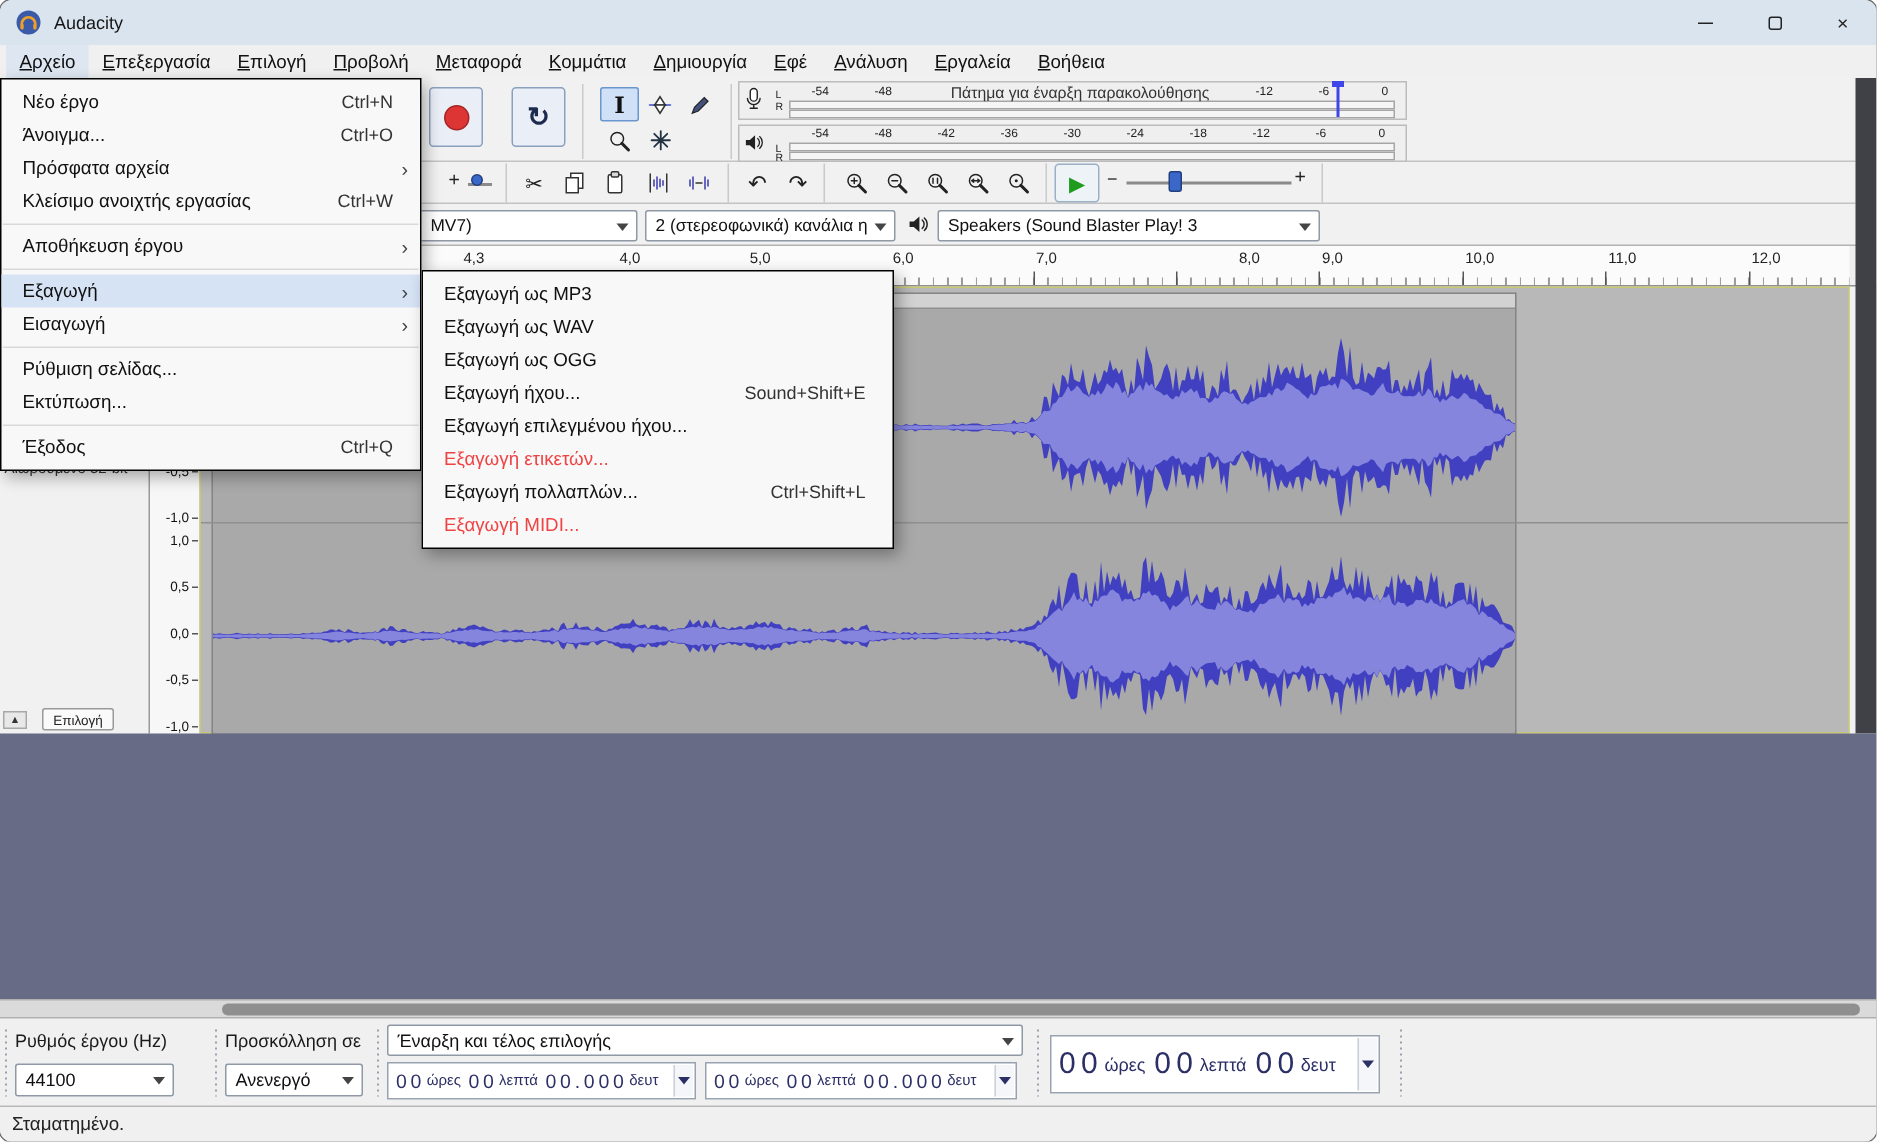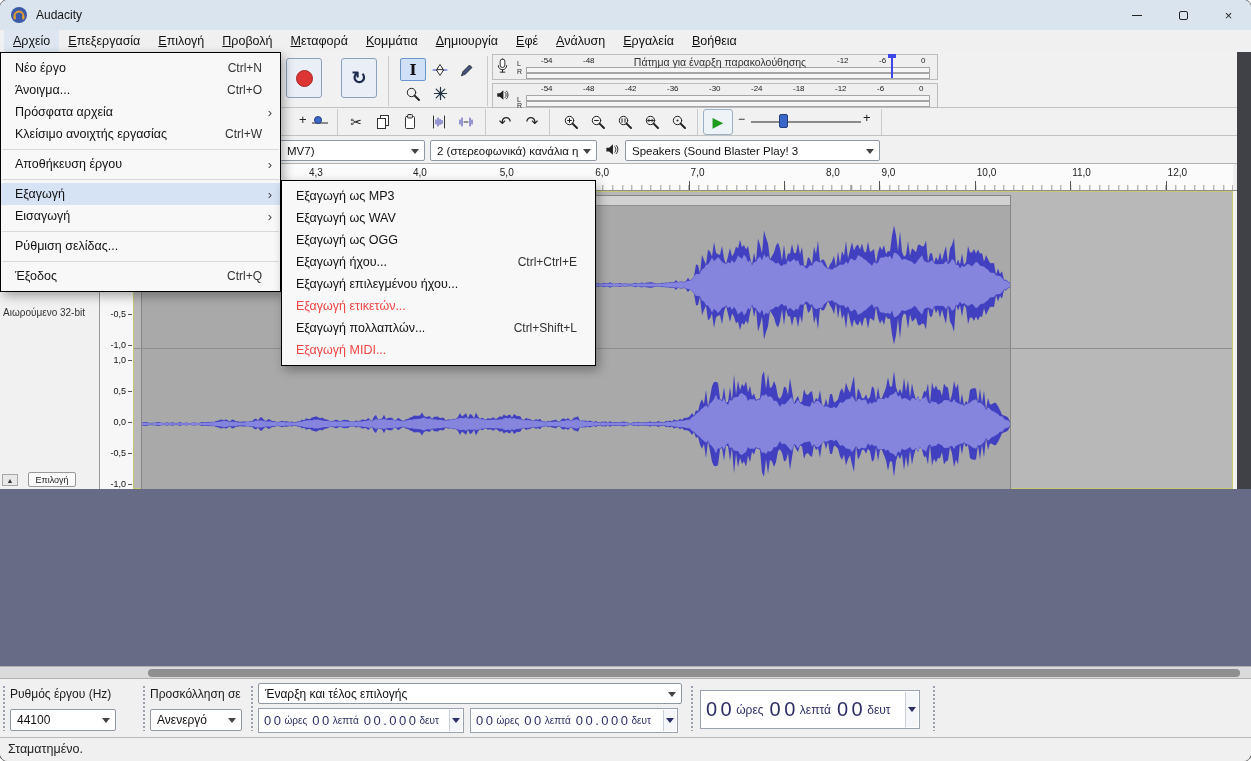--- a/index.html
+++ b/index.html
@@ -514,39 +514,42 @@
         <span class="arr">›</span>
       </div>
       <div class="menu-item">
         <span class="ml">Εισαγωγή</span>
         <span class="arr">›</span>
       </div>
       <div class="menu-sep"></div>
       <div class="menu-item">
         <span class="ml">Ρύθμιση σελίδας...</span>
       </div>
+      <div class="menu-item">
+        <span class="ml">Εκτύπωση...</span>
+      </div>
       <div class="menu-sep"></div>
       <div class="menu-item">
         <span class="ml">Έξοδος</span>
         <span class="sc">Ctrl+Q</span>
       </div>
     </div>
   <div id="export-submenu" class="menu">
       <div class="menu-item">
         <span class="ml">Εξαγωγή ως MP3</span>
       </div>
       <div class="menu-item">
         <span class="ml">Εξαγωγή ως WAV</span>
       </div>
       <div class="menu-item">
         <span class="ml">Εξαγωγή ως OGG</span>
       </div>
       <div class="menu-item">
         <span class="ml">Εξαγωγή ήχου...</span>
-        <span class="sc">Ctrl+Ctrl+E</span>
+        <span class="sc">Sound+Shift+E</span>
       </div>
       <div class="menu-item">
         <span class="ml">Εξαγωγή επιλεγμένου ήχου...</span>
       </div>
       <div class="menu-item dis">
         <span class="ml">Εξαγωγή ετικετών...</span>
       </div>
       <div class="menu-item">
         <span class="ml">Εξαγωγή πολλαπλών...</span>
         <span class="sc">Ctrl+Shift+L</span>

